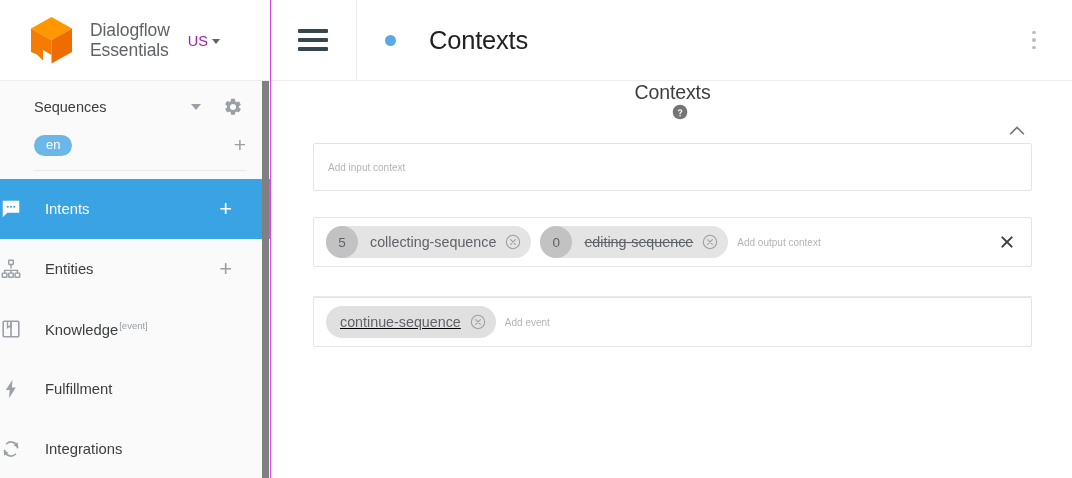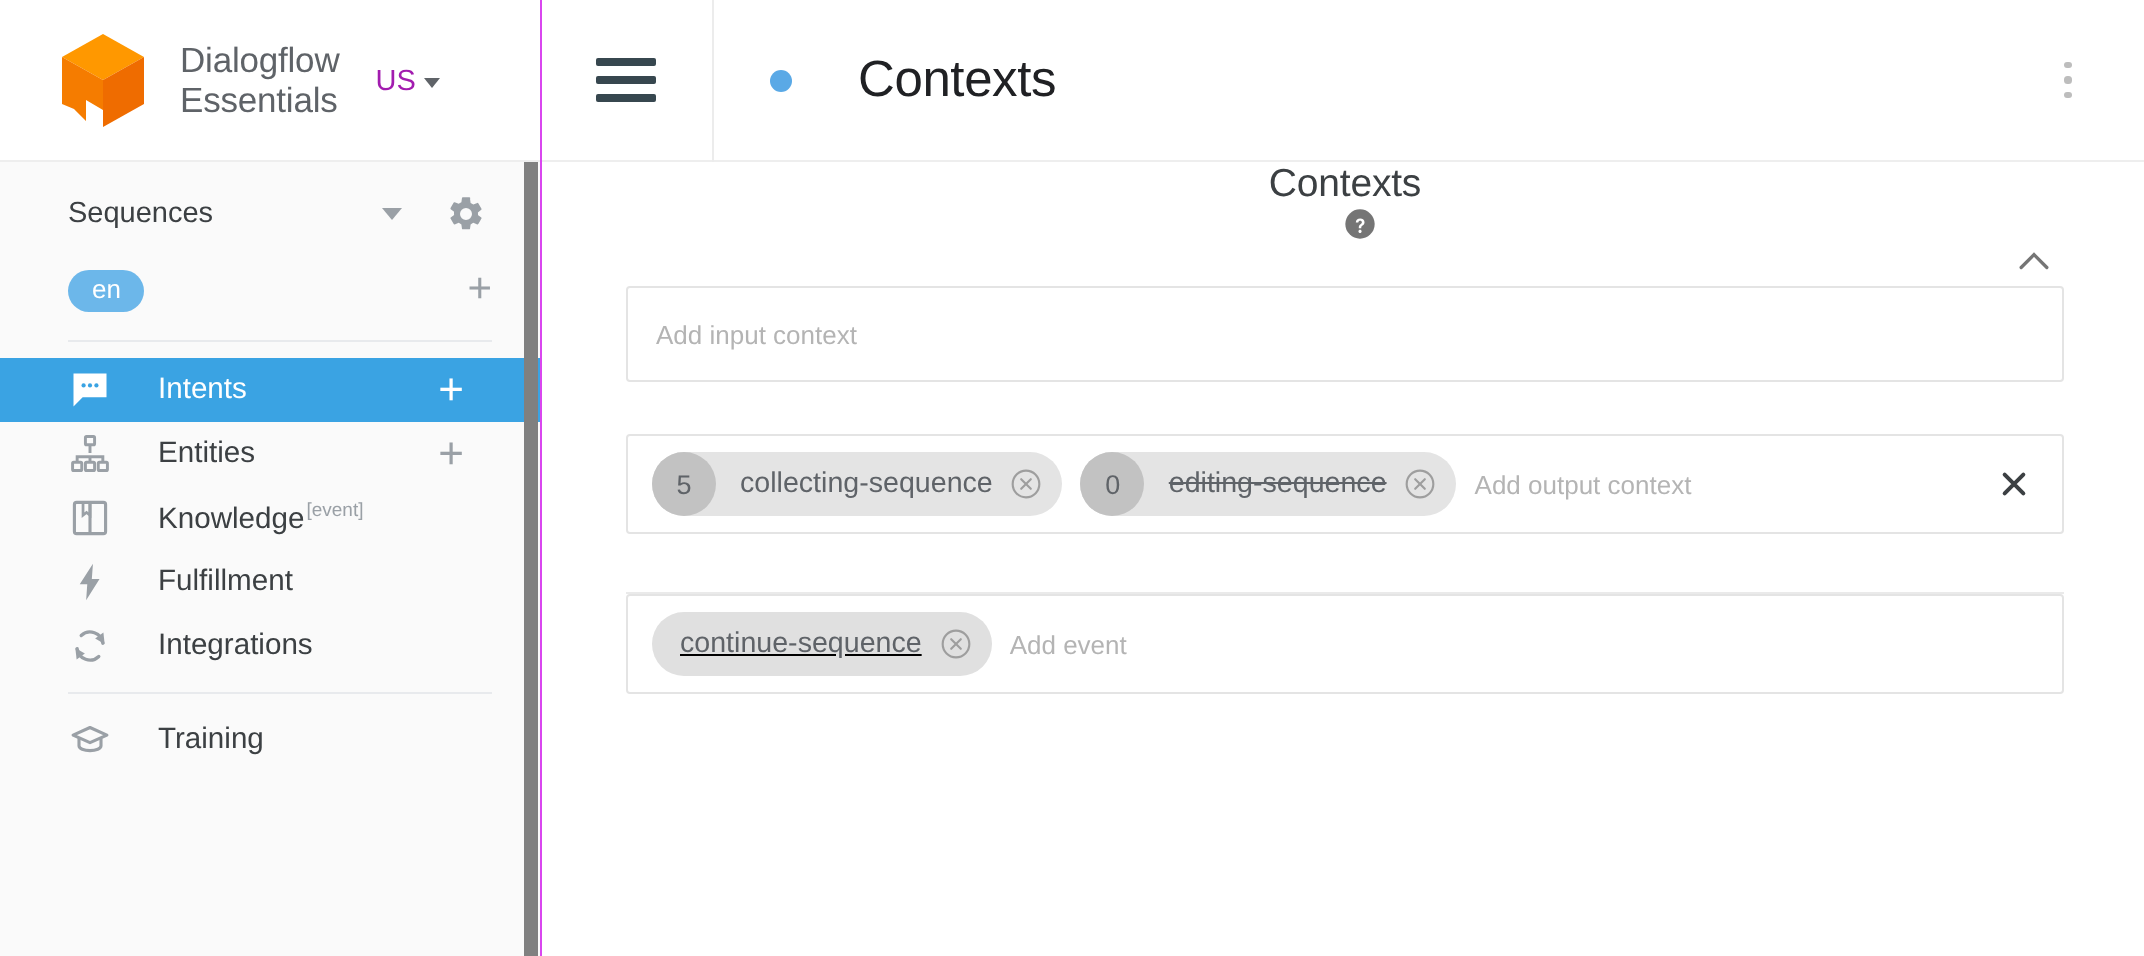--- a/index.html
+++ b/index.html
@@ -137,24 +137,23 @@
   .lang-divider {
     height: 1px;
     background: #e8eaed;
     margin: 5px 24px 0 34px;
   }
 
   
   .nav { margin-top: 8px; }
 
   .nav-item {
-    height: 32px;
-    display: flex;
-    align-items: center;
-    padding-left: 34px;
+    height: 60px;
+    display: flex;
+    align-items: center;
     color: #3c4043;
     font-size: 14.8px;
     position: relative;
   }
   .nav-item .nav-icon {
     width: 22px; height: 22px;
     flex: 0 0 22px;
     display: flex;
     align-items: center;
     justify-content: center;
@@ -312,21 +311,21 @@
     min-height: 48px;
     display: flex;
     align-items: center;
     padding: 0 14px 0 12px;
     background: #ffffff;
   }
   .field-box.tall { min-height: 50px; }
 
   .placeholder {
     color: #b4b4b4;
-    font-size: 13px;
+    font-size: 10px;
   }
   .ctx-placeholder { padding-left: 2px; }
 
   
   .chip {
     display: inline-flex;
     align-items: center;
     background: #e4e4e4;
     border-radius: 16px;
     height: 32px;

